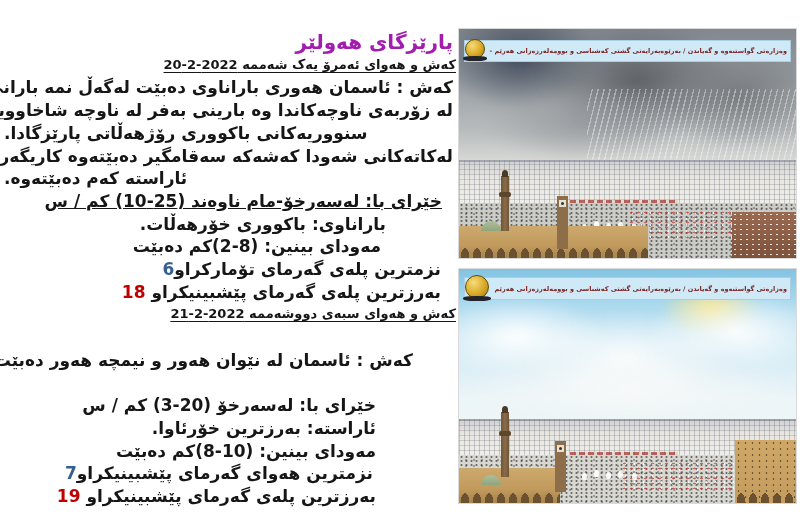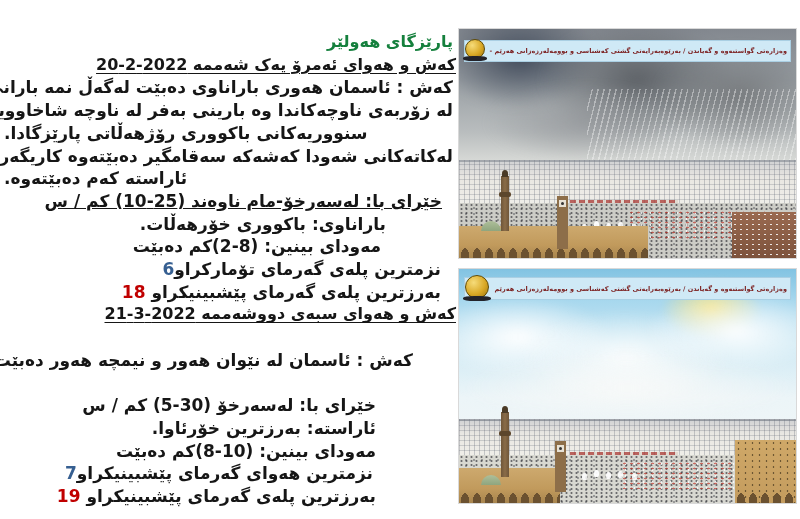--- a/index.html
+++ b/index.html
@@ -5,22 +5,22 @@
   html,body{margin:0;padding:0;background:#fff;}
   .canvas{position:relative;width:800px;height:519px;background:#fff;overflow:hidden;
           font-family:"DejaVu Sans",sans-serif;}
 
   
   .text-col{position:absolute;left:0;top:0;width:456px;padding-top:31px;
             direction:rtl;text-align:right;font-weight:bold;font-size:17px;
             line-height:22.7px;color:#161616;}
   .line{min-height:22.7px;white-space:nowrap;}
   .blank{height:22.7px;}
-  .title{color:#15803d;font-size:16px;}
-  .header{font-size:16px;text-decoration:underline;text-underline-offset:3px;}
+  .title{color:#a21caf;font-size:20px;}
+  .header{font-size:13px;text-decoration:underline;text-underline-offset:3px;}
   .align-left{text-align:left;padding-left:4px;}
   .num-low{color:#365f91;}
   .num-high{color:#c00000;}
 
   
   .photo{position:absolute;overflow:hidden;border:1px solid #d9d9d9;background:#eee;}
   .p1{left:458px;top:28px;width:337px;height:229px;}
   .p2{left:458px;top:268px;width:337px;height:234px;}
   .photo *{position:absolute;}
 
@@ -134,25 +134,25 @@
       <div class="line body" style="padding-right: 3px;"><span>کەش : ئاسمان هەوری باراناوی دەبێت لەگەڵ نمە بارانی بەردەوام</span></div>
       <div class="line body" style="padding-right: 3px;"><span>لە زۆربەی ناوچەکاندا وە بارینی بەفر لە ناوچە شاخاوویە</span></div>
       <div class="line body align-left"><span>سنووریەکانی باکووری رۆژهەڵاتی پارێزگادا.</span></div>
       <div class="line body" style="padding-right: 3px;"><span>لەکاتەکانی شەودا کەشەکە سەقامگیر دەبێتەوە کاریگەری</span></div>
       <div class="line body align-left"><span>ئاراستە کەم دەبێتەوە.</span></div>
       <div class="line body" style="padding-right: 14px; text-decoration: underline;"><span>خێرای با: لەسەرخۆ-مام ناوەند (25-10) کم / س</span></div>
       <div class="line body" style="padding-right: 70px;"><span>باراناوی: باکووری خۆرهەڵات.</span></div>
       <div class="line body" style="padding-right: 75px;"><span>مەودای بینین: (8-2)کم دەبێت</span></div>
       <div class="line body" style="padding-right: 15px;"><span>نزمترین پلەی گەرمای تۆمارکراو</span><span class="num-low">6</span></div>
       <div class="line body" style="padding-right: 15px;"><span>بەرزترین پلەی گەرمای پێشبینیکراو </span><span class="num-high">18</span></div>
-      <div class="line header"><span>کەش و هەوای سبەی دووشەممە 2022-3-21</span></div>
+      <div class="line header"><span>کەش و هەوای سبەی دووشەممە 2022-2-21</span></div>
       <div class="line blank"></div>
       <div class="line body" style="padding-right: 43px;"><span>کەش : ئاسمان لە نێوان هەور و نیمچە هەور دەبێت.</span></div>
       <div class="line blank"></div>
-      <div class="line body" style="padding-right: 80px;"><span>خێرای با: لەسەرخۆ (30-5) کم / س</span></div>
+      <div class="line body" style="padding-right: 80px;"><span>خێرای با: لەسەرخۆ (20-3) کم / س</span></div>
       <div class="line body" style="padding-right: 80px;"><span>ئاراستە: بەرزترین خۆرئاوا.</span></div>
       <div class="line body" style="padding-right: 80px;"><span>مەودای بینین: (10-8)کم دەبێت</span></div>
       <div class="line body" style="padding-right: 83px;"><span>نزمترین هەوای گەرمای پێشبینیکراو</span><span class="num-low">7</span></div>
       <div class="line body" style="padding-right: 80px;"><span>بەرزترین پلەی گەرمای پێشبینیکراو </span><span class="num-high">19</span></div>
     </div>
 
   <div class="photo p1">
     <div class="sky"></div>
     <div class="cloud cl1"></div>
     <div class="cloud cl2"></div>

